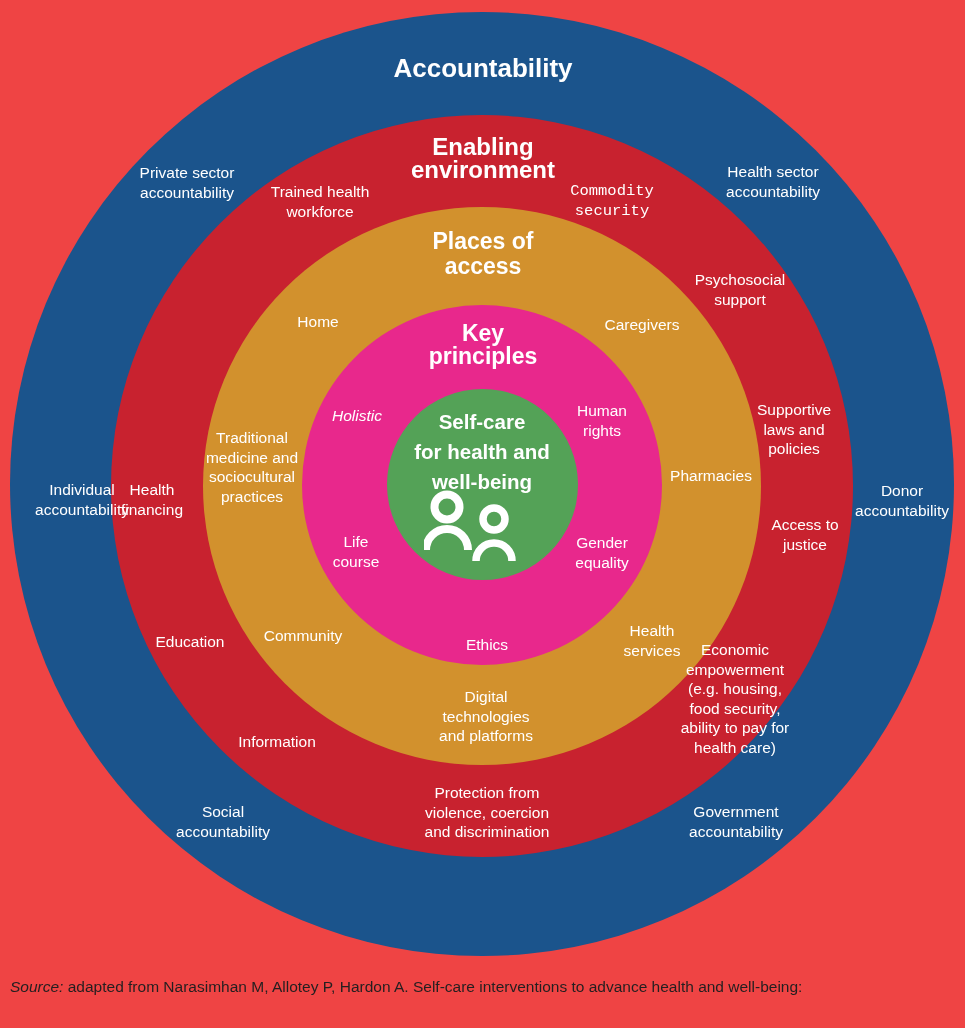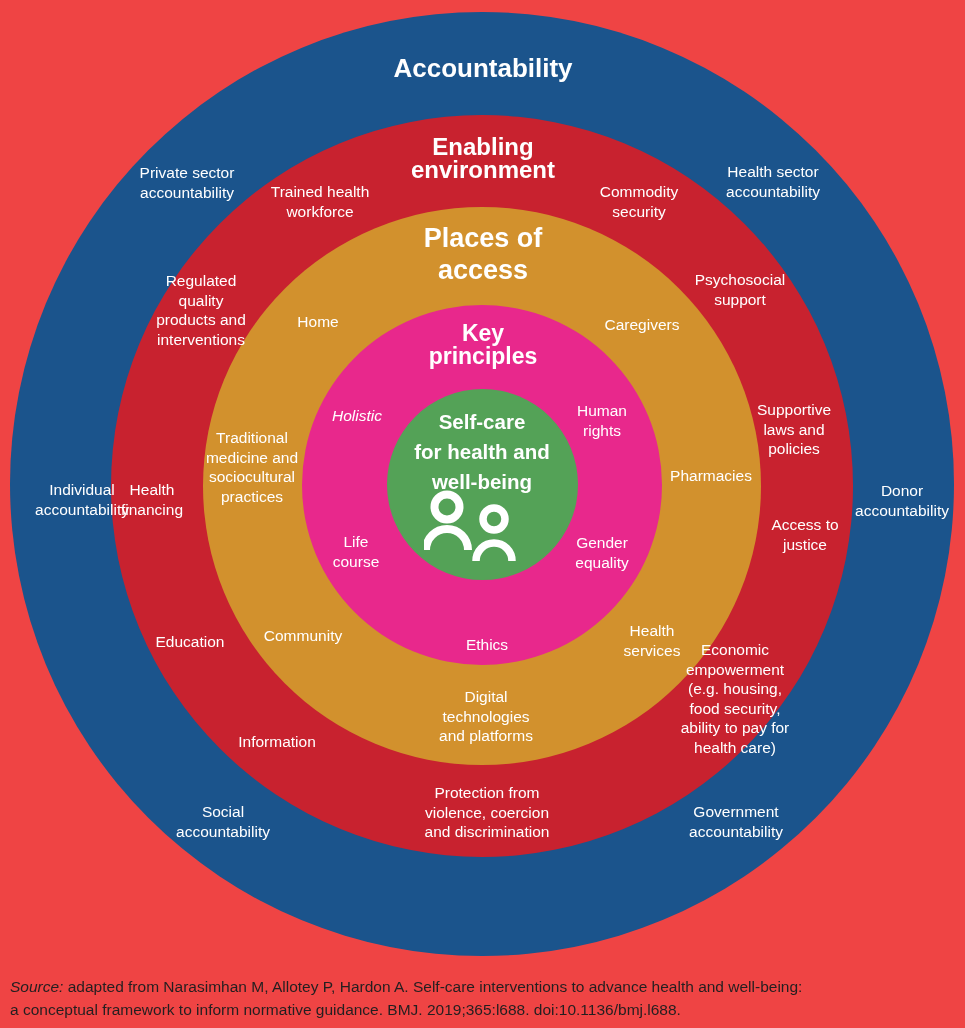--- a/index.html
+++ b/index.html
@@ -23,21 +23,21 @@
     position: absolute;
     transform: translate(-50%, -50%);
     color: #ffffff;
     text-align: center;
     white-space: pre-line;
   }
   .lbl { font-size: 15.5px; line-height: 19.5px; }
   .ttl { font-weight: bold; }
   .ttl-accountability { font-size: 26px; line-height: 28px; }
   .ttl-enabling       { font-size: 24px; line-height: 23px; }
-  .ttl-places         { font-size: 27px; line-height: 32px; }
+  .ttl-places         { font-size: 23px; line-height: 25px; }
   .ttl-principles     { font-size: 23px; line-height: 23px; }
   .ttl-core           { font-size: 20.5px; line-height: 30px; }
 
   .people-icon { position: absolute; left: 424px; top: 490px; }
 
   .footer {
     position: absolute;
     left: 10px;
     top: 975px;
     width: 950px;
@@ -78,26 +78,22 @@
 accountability</div>
   <div class="lbl" style="left:902px; top:500px;">Donor
 accountability</div>
   <div class="lbl" style="left:223px; top:821px;">Social
 accountability</div>
   <div class="lbl" style="left:736px; top:821px;">Government
 accountability</div>
 
   <div class="lbl" style="left:320px; top:201px;">Trained health
 workforce</div>
-  <div class="lbl" style="left:639px; top:201px;">Commodity
+  <div class="lbl" style="left:612px; top:201px;font-family:Liberation Mono, monospace;">Commodity
 security</div>
-  <div class="lbl" style="left:201px; top:310px;">Regulated
-quality
-products and
-interventions</div>
   <div class="lbl" style="left:740px; top:289px;">Psychosocial
 support</div>
   <div class="lbl" style="left:794px; top:394px;margin-top:35px;">Supportive
 laws and
 policies</div>
   <div class="lbl" style="left:152px; top:499px;">Health
 financing</div>
   <div class="lbl" style="left:805px; top:534px;">Access to
 justice</div>
   <div class="lbl" style="left:190px; top:642px;">Education</div>
@@ -139,16 +135,15 @@
     <g fill="none" stroke="#ffffff">
       <circle cx="23" cy="17" r="12.5" stroke-width="8"></circle>
       <path d="M 2 60 A 21 21 0 0 1 44 60" stroke-width="8"></path>
       <circle cx="70" cy="29" r="11" stroke-width="7.5"></circle>
       <path d="M 52 71 A 18 18 0 0 1 88 71" stroke-width="7.5"></path>
     </g>
   </svg>
 
   <div class="footer">
     <div><em>Source:</em><span> adapted from Narasimhan M, Allotey P, Hardon A. Self-care interventions to advance health and well-being:</span></div>
-    <div>a conceptual framework to inform normative guidance. BMJ. 2019;365:l688. doi:10.1136/bmj.l688.</div>
   </div>
 
 </div>
 
 </body></html>

